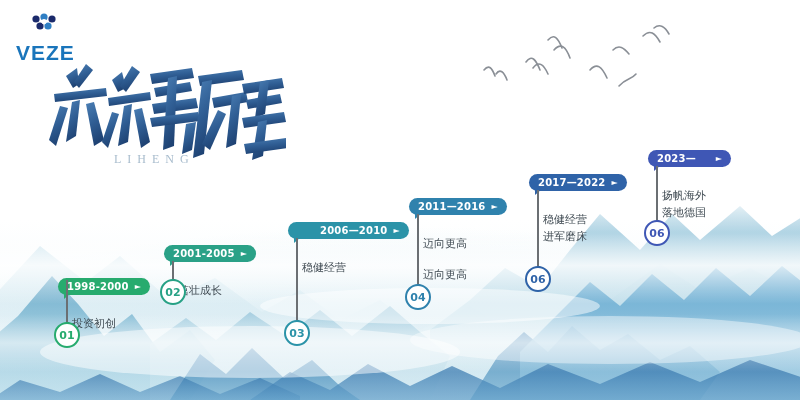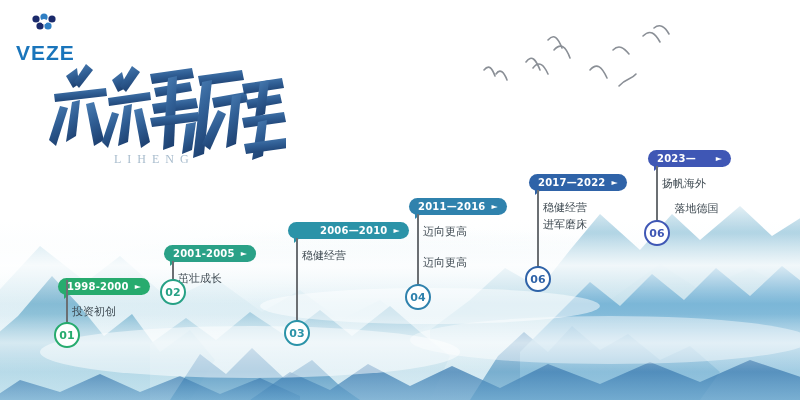--- a/index.html
+++ b/index.html
@@ -54,21 +54,21 @@
   .pill{
     display:inline-flex;align-items:center;gap:6px;
     height:17px;padding:0 9px;border-radius:9px;
     color:#ffffff;font-size:10px;font-weight:bold;white-space:nowrap;
     font-family:"DejaVu Sans",sans-serif;letter-spacing:.2px;
     position:relative;
   }
   .pill .arw{font-size:8px;line-height:1;}
   .pill.wide .arw{margin-left:14px;}
   .pill-tab{position:absolute;width:7px;height:6px;top:15px;}
-  .ms-label{margin-top:8px;font-size:11px;color:#3f4a52;line-height:17px;
+  .ms-label{margin-top:20px;font-size:11px;color:#3f4a52;line-height:17px;
             font-family:"DejaVu Sans",sans-serif;white-space:nowrap;}
   .ms-label.indent{padding-left:14px;}
   .stem{position:absolute;width:2px;background:#6b6f73;}
   .stem-dot{position:absolute;width:5px;height:5px;border-radius:50%;background:#3a3f44;}
   .marker{
     position:absolute;width:26px;height:26px;border-radius:50%;
     background:#ffffff;display:flex;align-items:center;justify-content:center;
     font-size:11px;font-weight:bold;font-family:"DejaVu Sans",sans-serif;
     box-sizing:border-box;
   }
@@ -275,19 +275,19 @@
   <div class="stem-dot" style="left:535.5px;top:266px;"></div>
   <div class="marker" style="left:525px;top:266px;border:2.5px solid #2f63a8;color:#2f63a8;">06</div>
 
   <div class="milestone" style="left:648px;top:148px;">
     <span class="pill wide" style="background:#3f57b5;">
       <span>2023—</span>
       <span class="arw">►</span>
       <span class="pill-tab" style="left:6px;background:#3f57b5;clip-path:polygon(0 0,100% 0,0 100%);"></span>
     </span>
     <div class="ms-label indent">扬帆海外</div>
-    <div class="ms-label indent" style="margin-top:8px;text-align:center;">落地德国</div>
+    <div class="ms-label indent" style="margin-top:0;">落地德国</div>
   </div>
   <div class="stem" style="left:656px;top:166px;height:58px;"></div>
   <div class="stem-dot" style="left:654.5px;top:220px;"></div>
   <div class="marker" style="left:644px;top:220px;border:2.5px solid #3f57b5;color:#3f57b5;">06</div>
 
 </div>
 
 </body></html>

